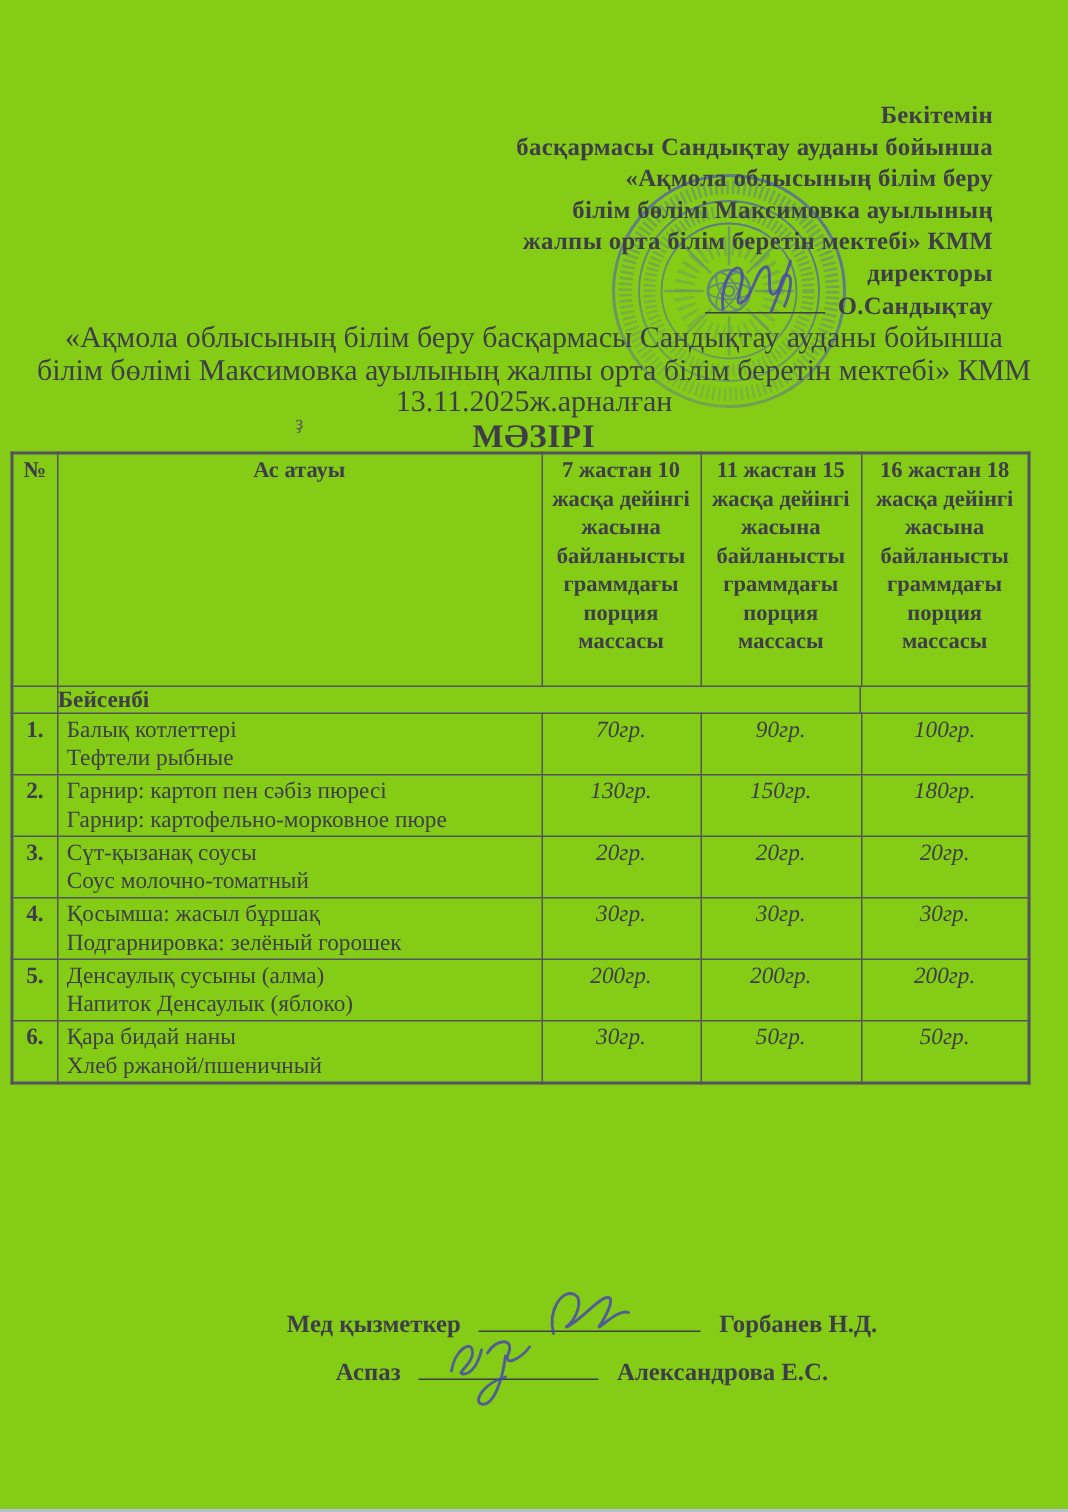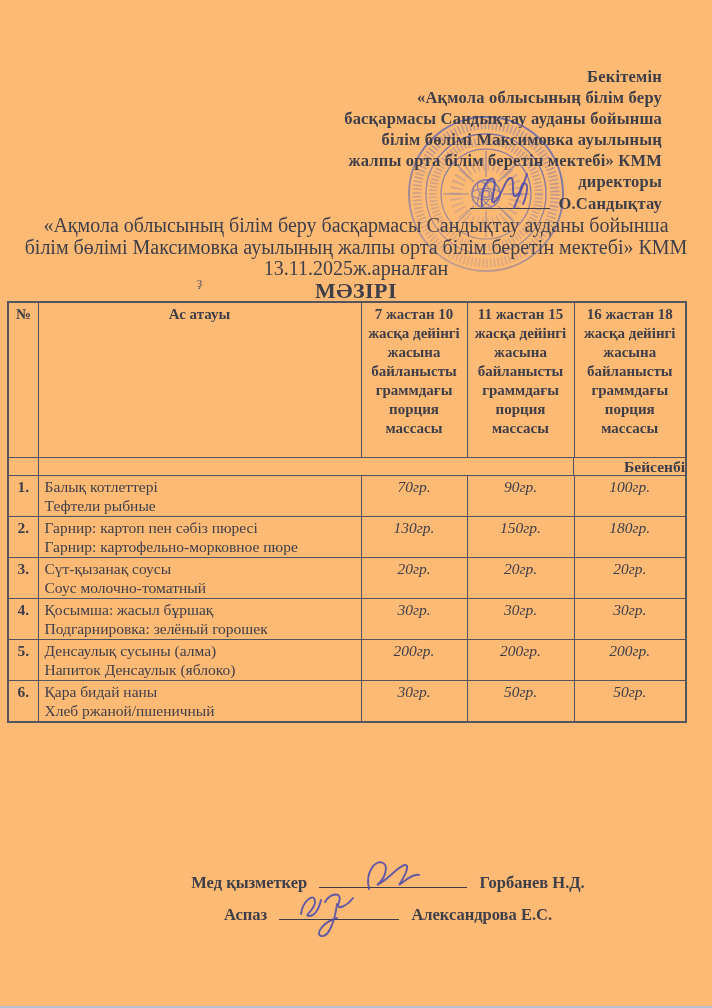--- a/index.html
+++ b/index.html
@@ -1,20 +1,20 @@
 <!DOCTYPE html>
 <html><head>
 <meta charset="utf-8">
 <style>
   html,body { margin:0; padding:0; background:#e8e8ea; }
   .page {
     position:relative;
     width:712px; height:1008px;
     margin:0 auto;
-    background:#fdba74;
+    background:#84cc16;
     font-family:"Liberation Serif","DejaVu Serif",serif;
     color:#3e3e49;
     overflow:hidden;
   }
 
   
   .approval {
     position:absolute; top:66px; right:50px;
     width:420px;
     text-align:right;
@@ -92,21 +92,21 @@
     vertical-align:top;
     text-align:center;
     font-weight:bold;
     font-size:15px;
     line-height:19px;
     padding:2px 1px 0 1px;
     height:152px;
   }
   tr.day td {
     height:16px;
-    text-align:right;
+    text-align:left;
     font-weight:bold;
     font-size:15.5px;
     line-height:16px;
     padding:1px 0 0 0;
   }
   tr.data td { height:38px; vertical-align:top; line-height:19px; }
   td.num  { text-align:center; font-weight:bold; padding-top:1px; }
   td.dish { padding:1px 2px 0 6px; }
   td.val  { text-align:center; padding-top:1px;font-style:italic; }
   .day-artifact {
@@ -155,22 +155,22 @@
       <circle cx="84" cy="84" r="14" stroke-width="1.8"></circle>
       <ellipse cx="84" cy="84" rx="14" ry="5.5" stroke-width="1.1"></ellipse>
       <ellipse cx="84" cy="84" rx="14" ry="5.5" stroke-width="1.1" transform="rotate(60 84 84)"></ellipse>
       <ellipse cx="84" cy="84" rx="14" ry="5.5" stroke-width="1.1" transform="rotate(120 84 84)"></ellipse>
       <circle cx="84" cy="84" r="3.5" stroke-width="1.5"></circle>
     </g>
   </svg>
 
   <div class="approval">
     <div>Бекітемін</div>
+    <div>басқармасы Сандықтау ауданы бойынша</div>
     <div>«Ақмола облысының білім беру</div>
-    <div>басқармасы Сандықтау ауданы бойынша</div>
     <div>білім бөлімі Максимовка ауылының</div>
     <div>жалпы орта білім беретін мектебі» КММ</div>
     <div>директоры</div>
     <div class="dir-line">
       <span class="sigline sig-dir">
         <svg class="scribble" style="left:6px; bottom:-4px;" width="62" height="46" viewBox="0 0 62 46">
           <path d="M6 40 C 4 22, 14 8, 18 14 C 22 20, 12 38, 18 36 C 26 32, 28 14, 34 12 C 40 10, 34 32, 40 30 C 46 28, 44 14, 50 18 C 53 21, 49 34, 47 38"></path>
           <path d="M38 42 C 42 32, 48 18, 51 8"></path>
         </svg>
       </span><span>О.Сандықтау</span>

